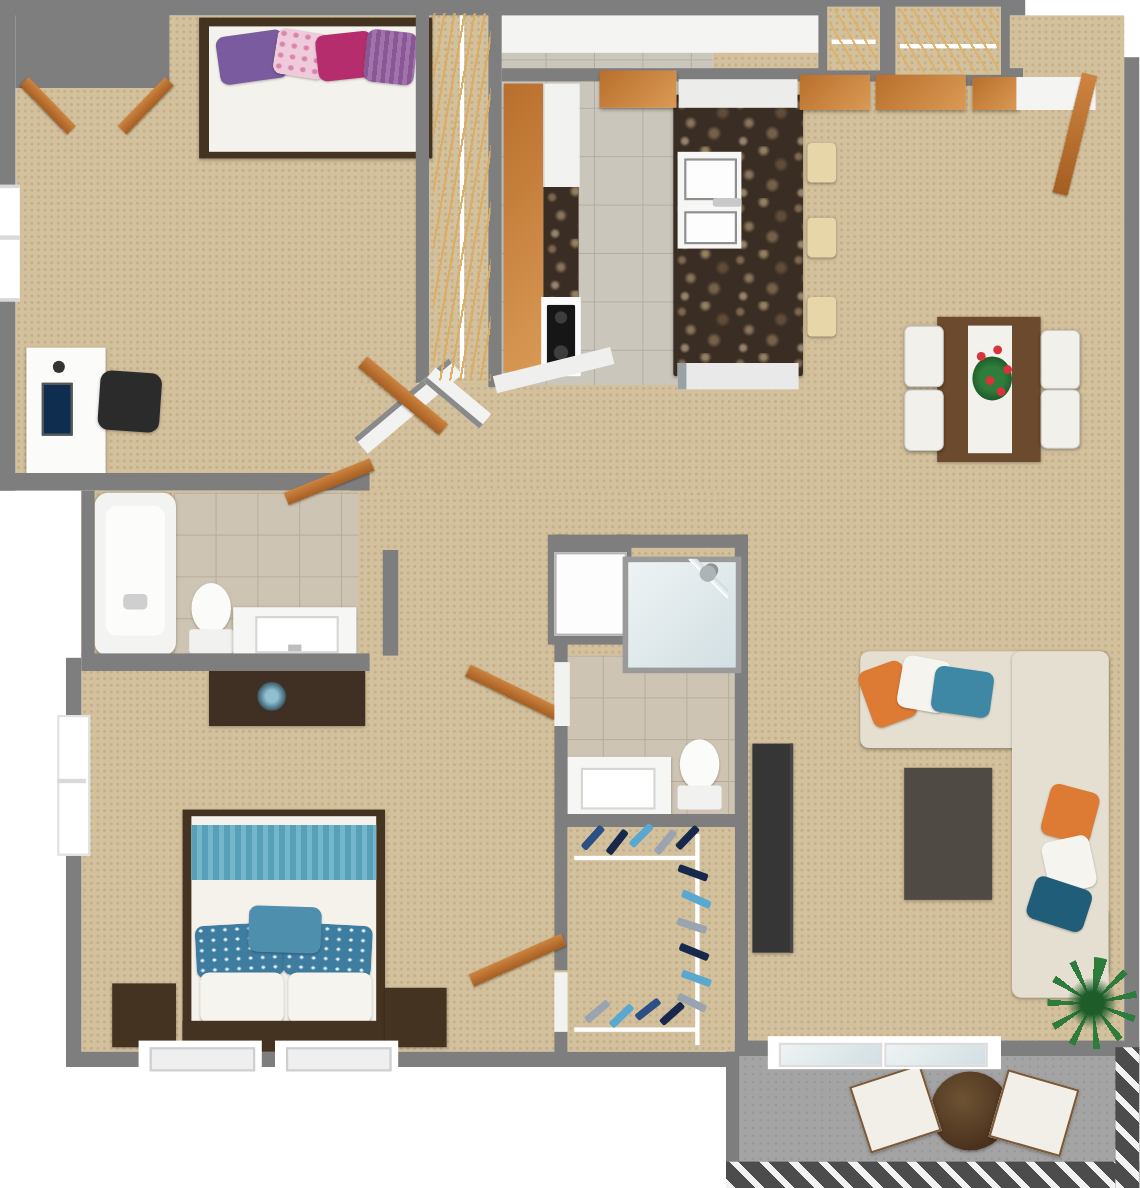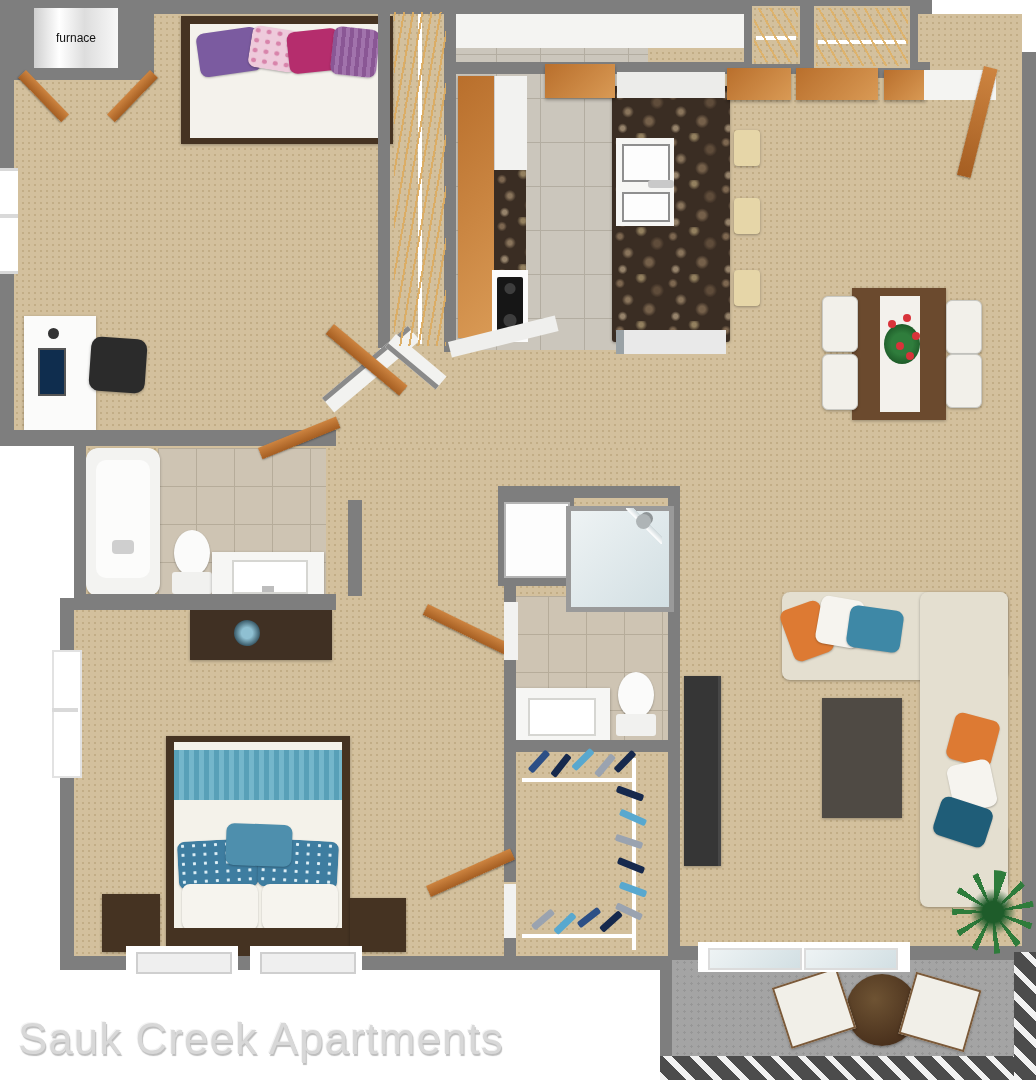--- a/index.html
+++ b/index.html
@@ -155,21 +155,20 @@
   <div class="abs wall" style="left:504px;top:938px;width:12px;height:20px;"></div>
   <div class="abs wall" style="left:510px;top:740px;width:170px;height:12px;"></div>
   <div class="abs wall" style="left:668px;top:752px;width:12px;height:206px;"></div>
   <div class="abs wall" style="left:660px;top:950px;width:12px;height:130px;"></div>
   <div class="abs wall" style="left:660px;top:946px;width:376px;height:14px;"></div>
 
   <div class="abs" style="left:322px;top:398px;width:112px;height:14px;background:#f2f2f0;border-top:5px solid #8a8a8a;transform:rotate(-40deg);transform-origin:left top;"></div>
   <div class="abs" style="left:396px;top:334px;width:66px;height:12px;background:#f2f2f0;border-bottom:5px solid #8a8a8a;transform:rotate(40deg);transform-origin:left top;"></div>
   <div class="abs" style="left:448px;top:342px;width:110px;height:16px;background:#efefed;transform:rotate(-14deg);transform-origin:left top;"></div>
 
-  <div class="abs" id="furnace-label" style="left:34px;top:8px;width:84px;height:60px;background:linear-gradient(90deg,#cfcfcf,#ffffff 30%,#dddddd 60%,#f8f8f8);">furnace</div>
   <div class="abs door" style="left:26px;top:70px;width:62px;height:11px;transform:rotate(46deg);transform-origin:left top;"></div>
   <div class="abs door" style="left:88px;top:70px;width:62px;height:11px;transform:rotate(-46deg);transform-origin:right top;"></div>
 
   <div class="abs" style="left:0;top:168px;width:18px;height:100px;background:#ffffff;border-top:3px solid #d9d9d9;border-bottom:3px solid #d9d9d9;"></div>
   <div class="abs" style="left:0;top:214px;width:18px;height:4px;background:#d9d9d9;"></div>
 
   <div class="abs rod" style="left:418px;top:14px;width:4px;height:330px;"></div>
   <div class="abs hangers1" style="left:394px;top:12px;width:52px;height:334px;"></div>
 
   <div class="abs carpet" style="left:752px;top:6px;width:48px;height:58px;"></div>
@@ -226,15 +225,14 @@
   <div class="abs" style="left:250px;top:946px;width:112px;height:30px;background:#ffffff;"></div>
   <div class="abs" style="left:260px;top:952px;width:92px;height:18px;background:#efefef;border:2px solid #cfcfcf;"></div>
 
   <div class="abs" style="left:698px;top:942px;width:212px;height:30px;background:#ffffff;"></div>
   <div class="abs glass" style="left:708px;top:948px;width:90px;height:18px;border:2px solid #dcdcdc;"></div>
   <div class="abs glass" style="left:804px;top:948px;width:90px;height:18px;border:2px solid #dcdcdc;"></div>
   <div class="abs rail" style="left:660px;top:1056px;width:376px;height:24px;"></div>
   <div class="abs rail" style="left:1014px;top:952px;width:22px;height:128px;"></div>
   <div class="abs" style="left:952px;top:870px;width:82px;height:84px;border-radius:50%;background:radial-gradient(circle,#1e5c2a 0 18%,rgba(0,0,0,0) 40%),repeating-conic-gradient(from 10deg,#2e7c3b 0 9deg,rgba(46,124,59,0) 9deg 32deg);"></div>
 
-  <div class="abs" id="watermark" style="left:18px;top:1014px;">Sauk Creek Apartments</div>
 
 </div>
 
 </body></html>

